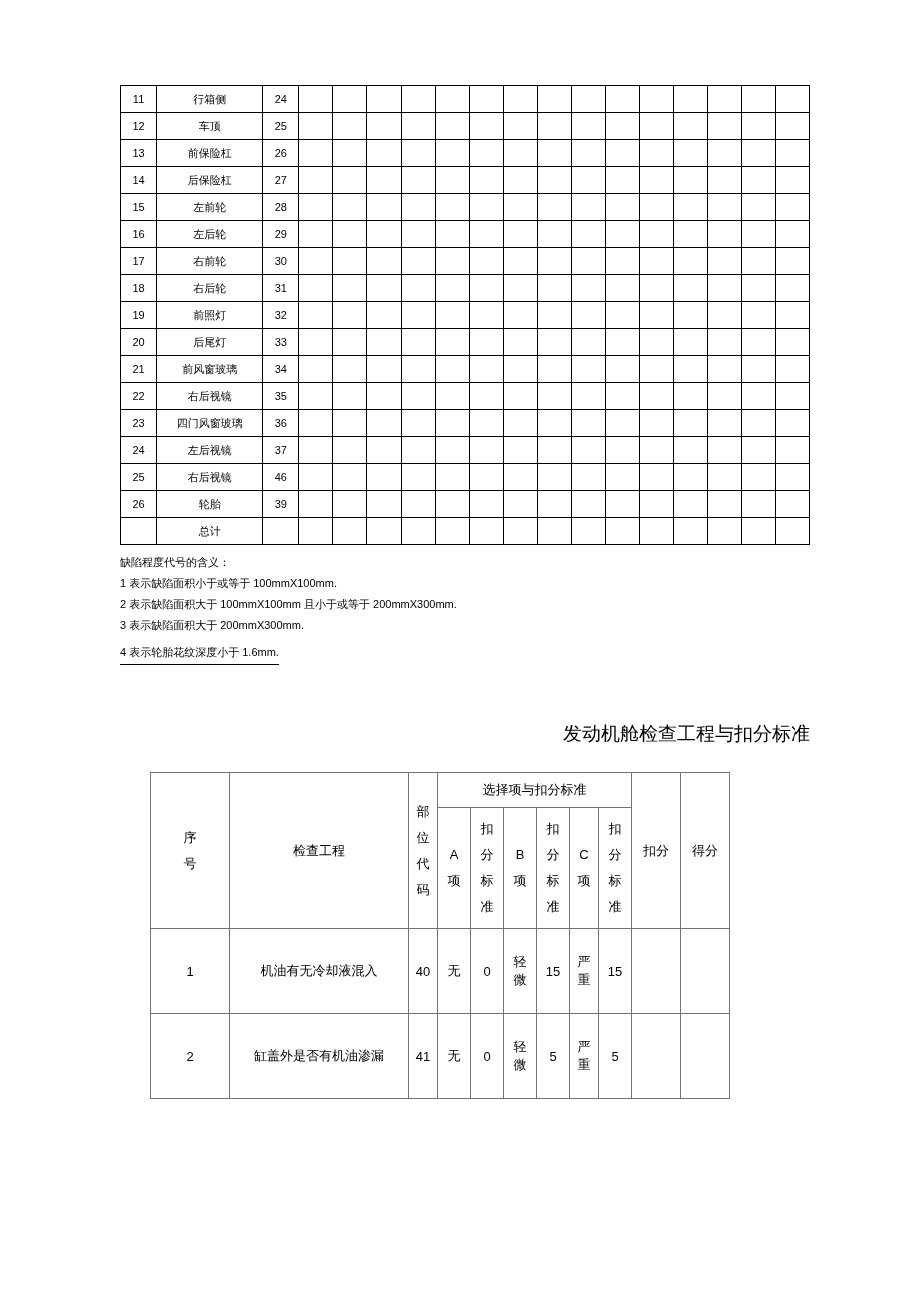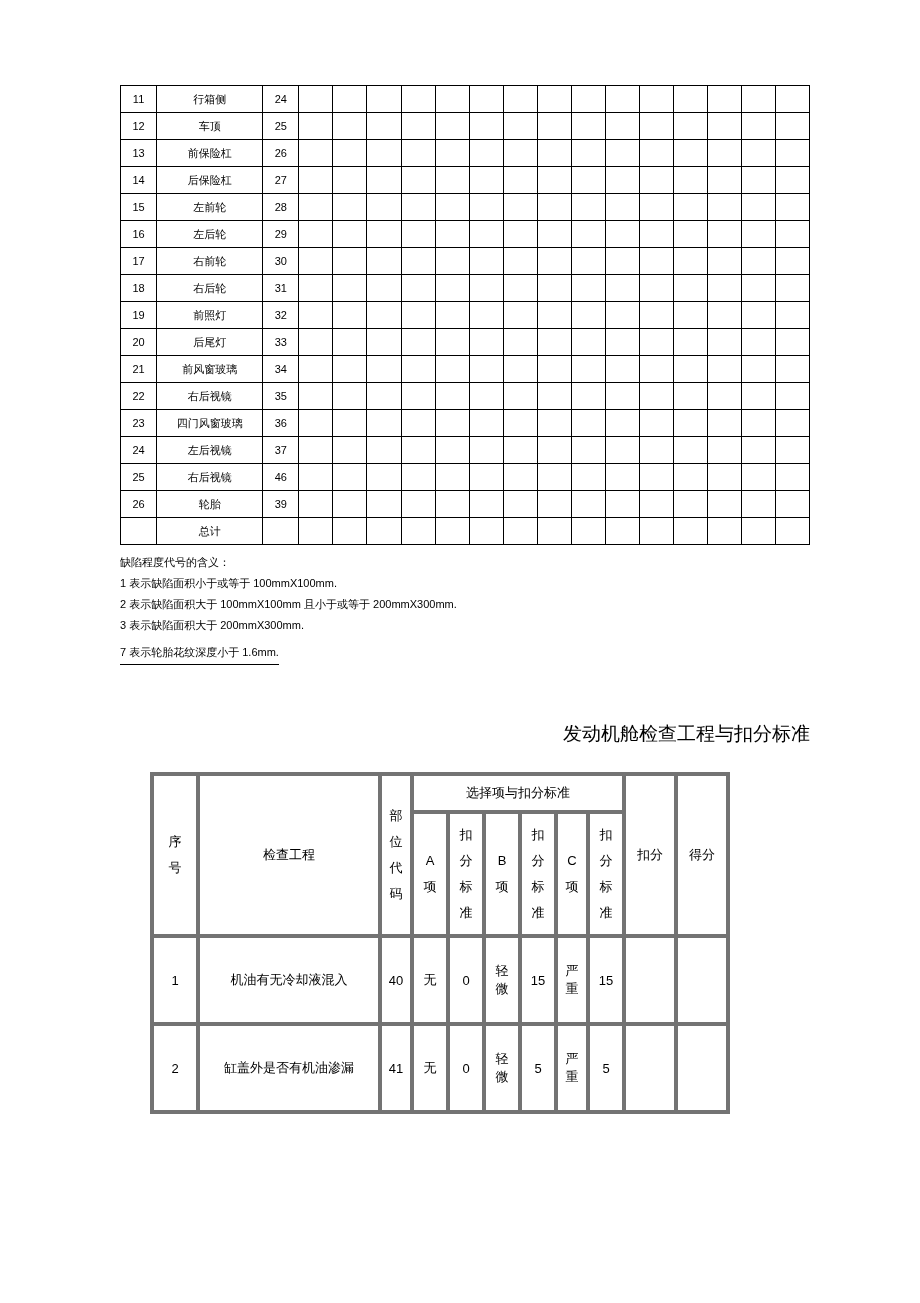--- a/index.html
+++ b/index.html
@@ -41,21 +41,21 @@
   font-size: 19px;
   font-weight: normal;
   margin: 50px 0 25px 0;
 }
 .table2 {
   border-collapse: collapse;
   width: 580px;
   margin: 0 auto 0 30px;
 }
 .table2 td, .table2 th {
-  border: 4px solid #737373;
+  border: 1px solid #737373;
   text-align: center;
   font-size: 13px;
   font-weight: normal;
   padding: 8px 4px;
 }
 .table2 .vtext {
   line-height: 2.0;
 }
 .table2 .h-row td { height: 68px; }
 </style>
@@ -405,21 +405,21 @@
         <td></td>
       </tr>
     </tbody>
 </table>
 
 <div class="notes">
   <p>缺陷程度代号的含义：</p>
   <p>1 表示缺陷面积小于或等于 100mmX100mm.</p>
   <p>2 表示缺陷面积大于 100mmX100mm 且小于或等于 200mmX300mm.</p>
   <p>3 表示缺陷面积大于 200mmX300mm.</p>
-  <p class="last">7 表示轮胎花纹深度小于 1.6mm.</p>
+  <p class="last">4 表示轮胎花纹深度小于 1.6mm.</p>
 </div>
 
 <h2 class="title2">发动机舱检查工程与扣分标准</h2>
 
 <table class="table2">
   <tbody>
       <tr>
     <td rowspan="2" class="vtext"><span>序<br>号</span></td>
     <td rowspan="2" style="width:170px">检查工程</td>
     <td rowspan="2" class="vtext" style="width:20px"><span>部<br>位<br>代<br>码</span></td>

